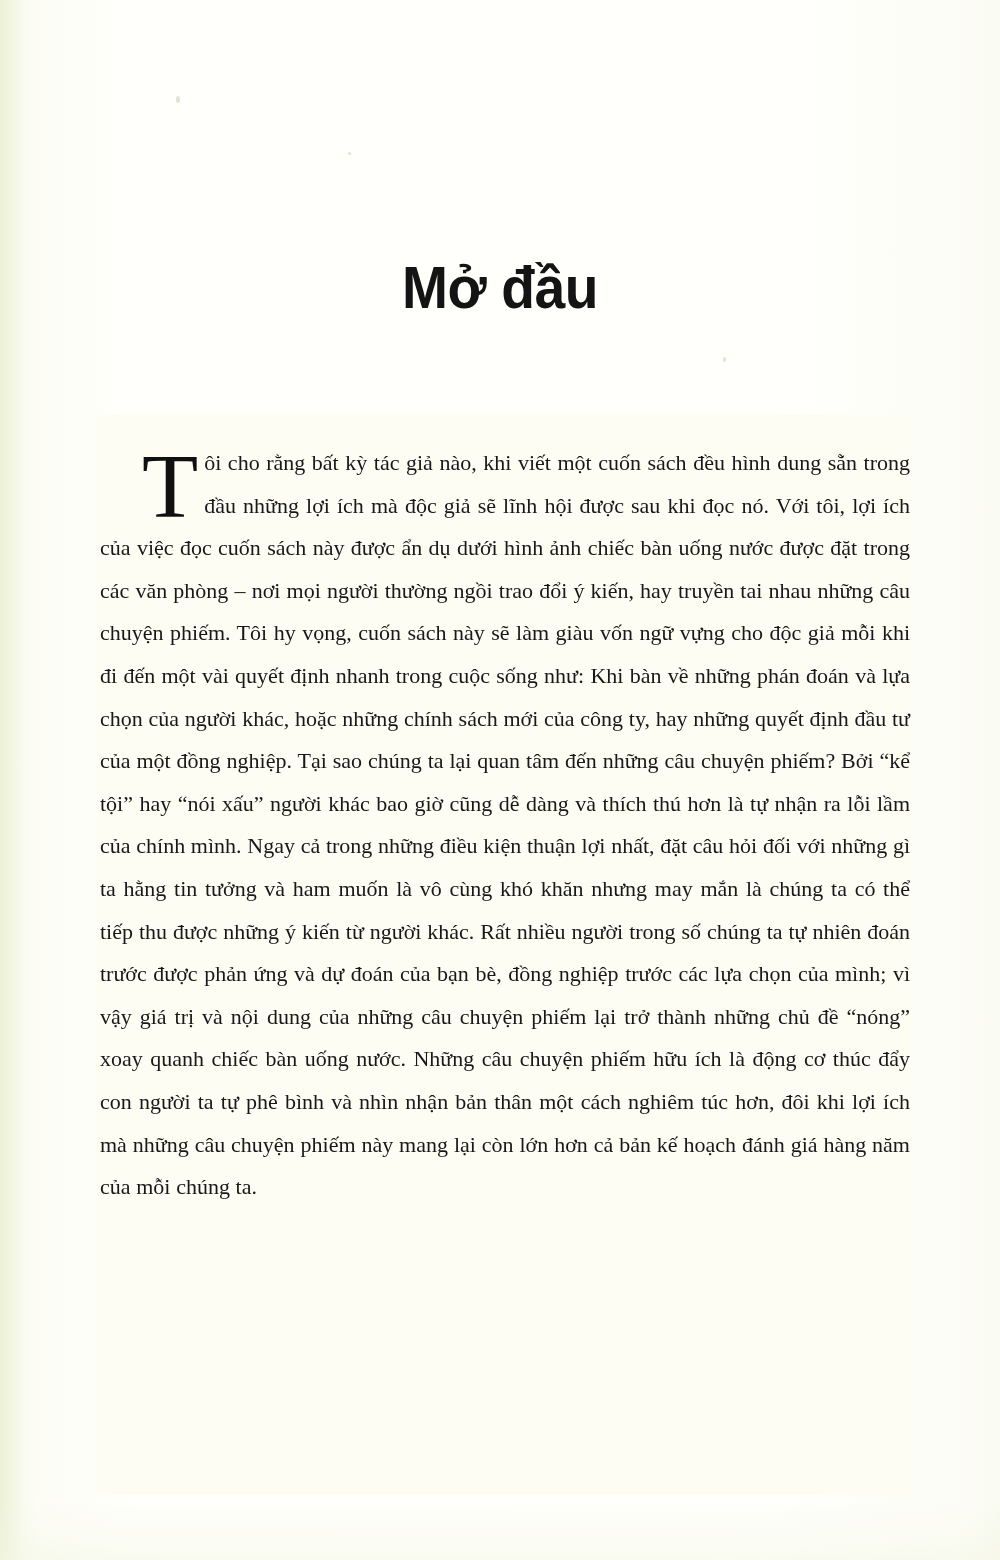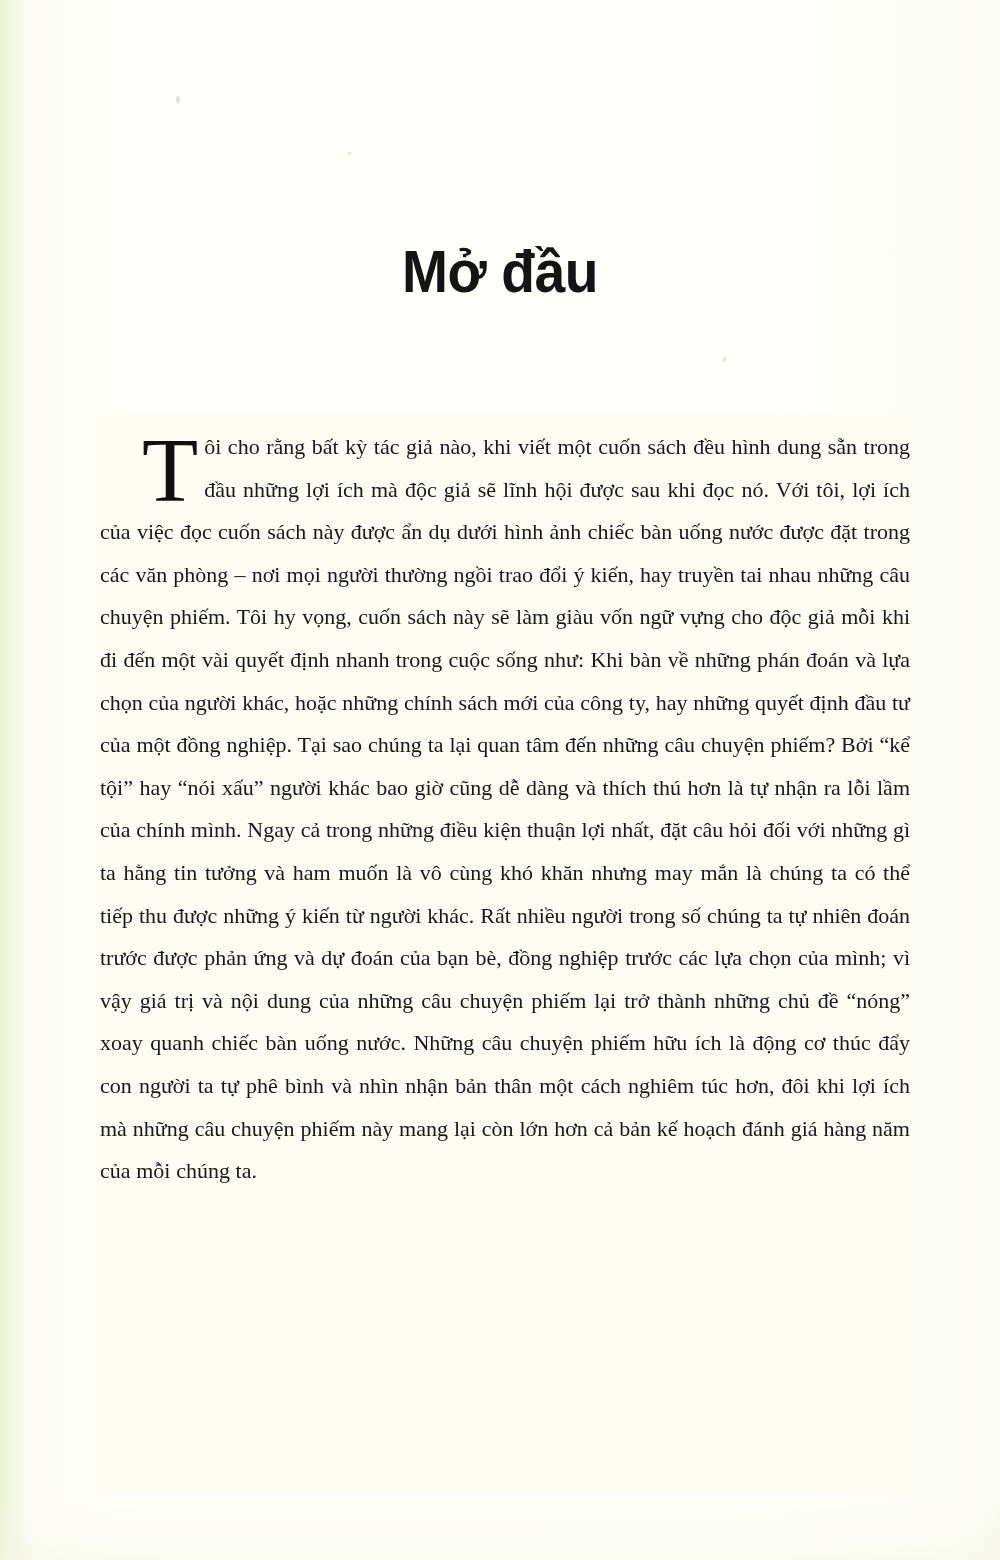--- a/index.html
+++ b/index.html
@@ -40,21 +40,21 @@
   .scan-block-tint {
     position: absolute;
     left: 95px; top: 415px;
     width: 815px; height: 1080px;
     background: rgba(252,252,240,0.75);
     pointer-events: none;
   }
 
   .content {
     position: absolute;
-    left: 0; top: 0;
+    left: 0; top: 16px;
     width: 1000px; height: 1160px;
   }
 
   .chapter-title {
     position: absolute;
     top: 196px;
     left: 0;
     width: 1000px;
     text-align: center;
     font-family: "Liberation Sans", "DejaVu Sans", sans-serif;

